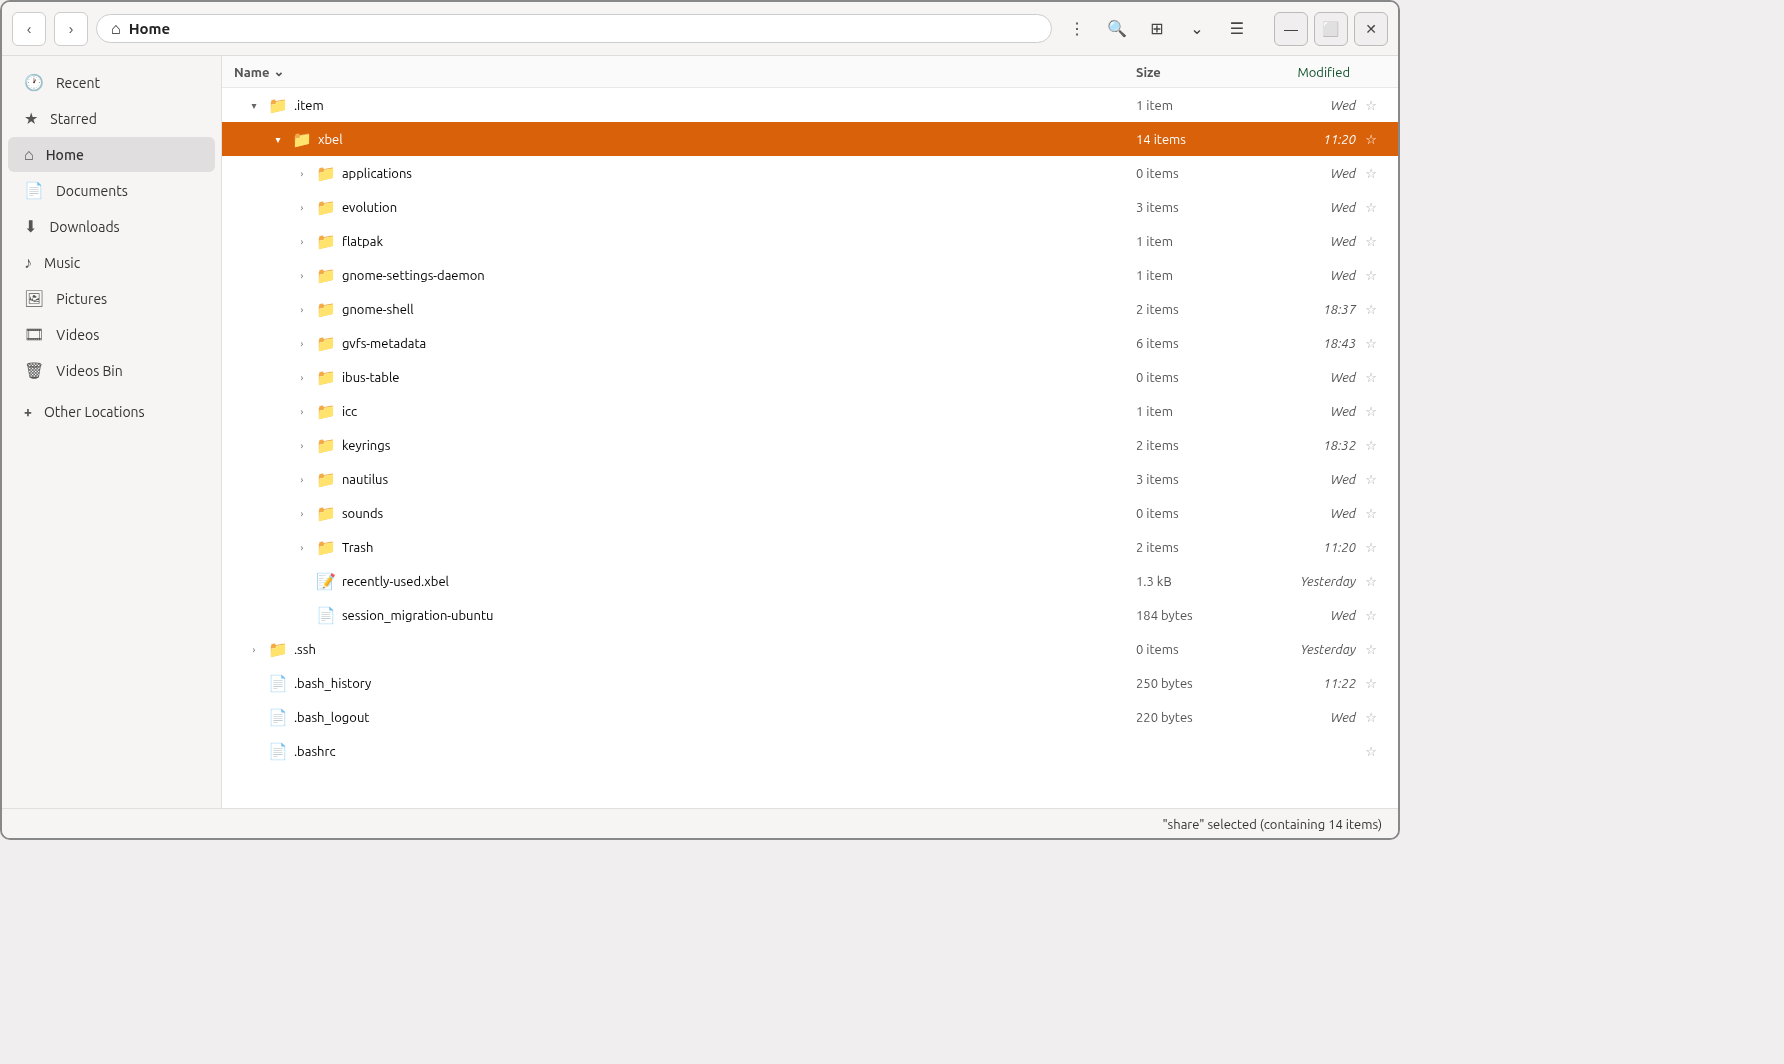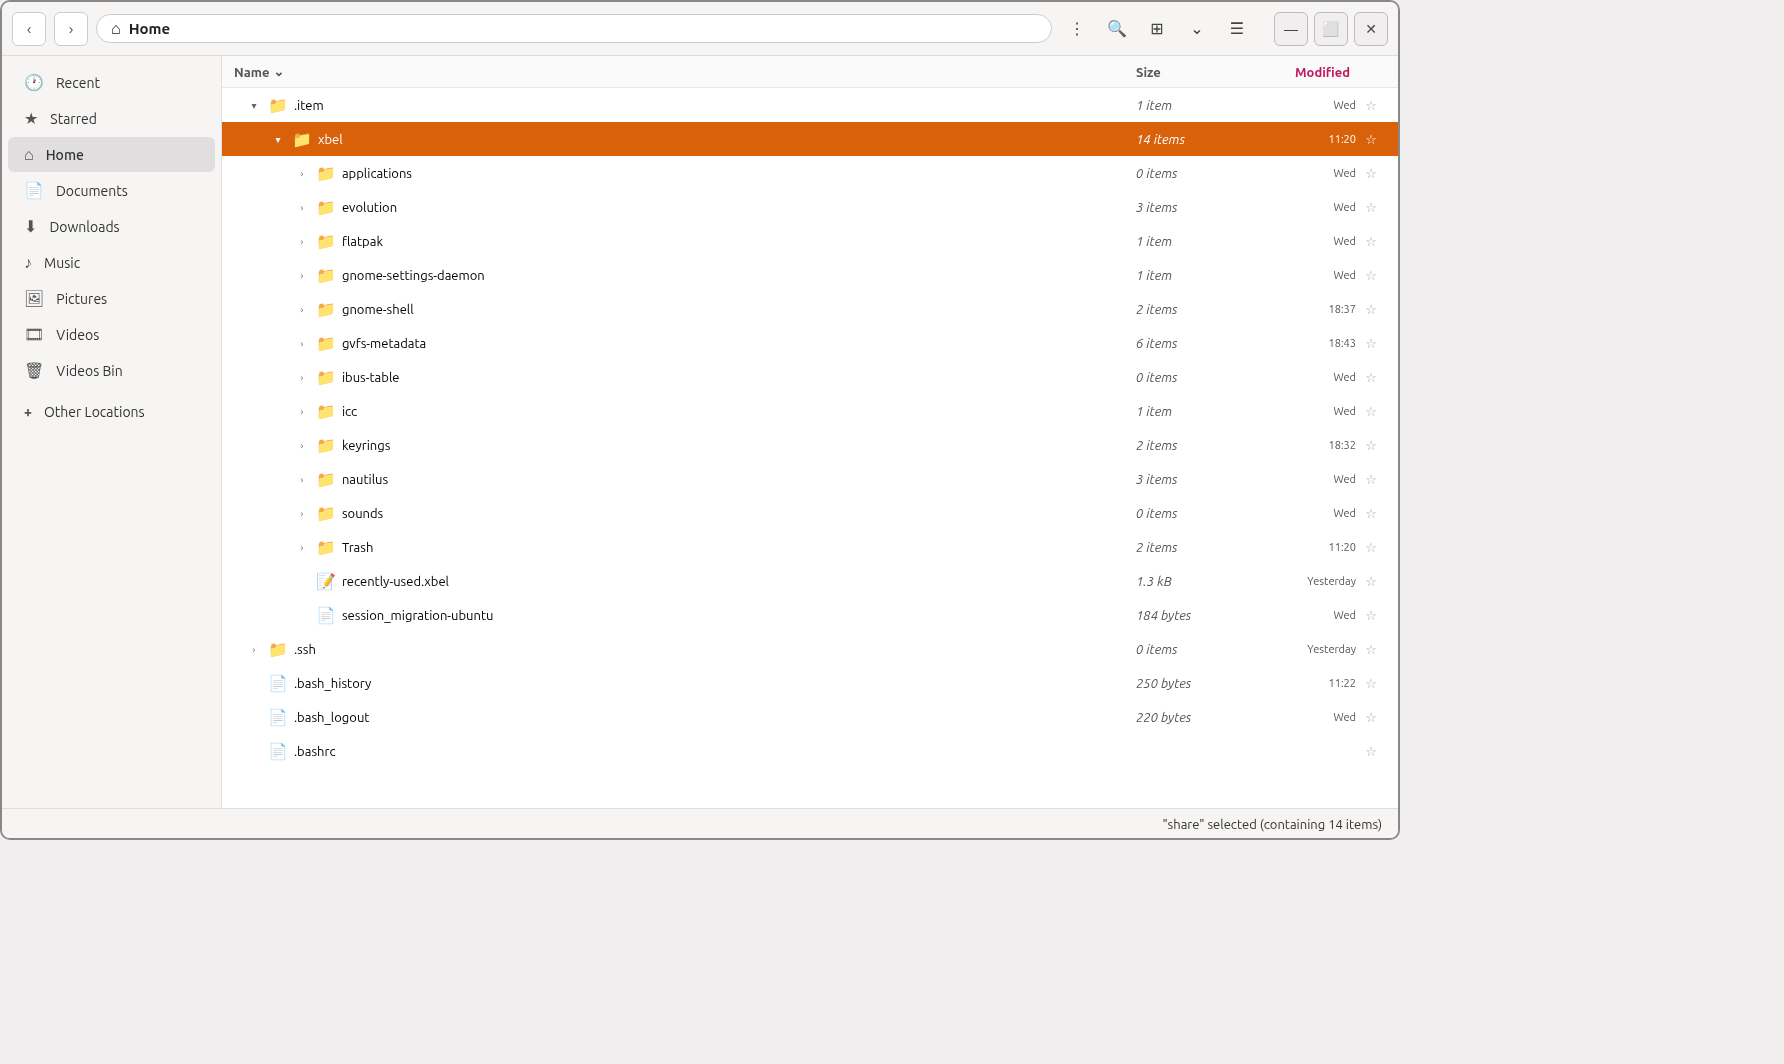--- a/index.html
+++ b/index.html
@@ -112,21 +112,21 @@
       background: #fafafa;
       position: sticky; top: 0;
       z-index: 10;
     }
     .col-name {
       flex: 1;
       display: flex; align-items: center; gap: 4px;
       font-size: 13px; font-weight: 600; color: #555;
     }
     .col-size { width: 120px; font-size: 13px; font-weight: 600; color: #555; }
-    .col-modified { width: 130px; font-size: 13px; font-weight: 700; color: #be185d; text-align: right; padding-right: 36px; }
+    .col-modified { width: 130px; font-size: 13px; font-weight: 400; color: #14532d; text-align: right; padding-right: 36px; }
     .file-row {
       display: flex;
       align-items: center;
       padding: 5px 12px;
       cursor: pointer;
       min-height: 34px;
     }
     .file-row.selected { background: #d9610a; color: white; }
     .file-row.selected .file-size,
     .file-row.selected .file-modified,
@@ -139,22 +139,22 @@
       font-size: 13px;
     }
     .expand-btn {
       width: 16px; height: 16px;
       display: flex; align-items: center; justify-content: center;
       font-size: 10px; color: #666; cursor: pointer;
       flex-shrink: 0;
     }
     .expand-btn.open { color: #fff; }
     .file-icon { font-size: 16px; flex-shrink: 0; }
-    .file-size { width: 120px; font-size: 13px; color: #555; font-style: italic; }
-    .file-modified { width: 100px; font-size: 11px; color: #555; text-align: right; }
+    .file-size { width: 120px; font-size: 13px; color: #555; }
+    .file-modified { width: 100px; font-size: 13px; color: #555; text-align: right; font-style: italic; }
     .file-star { width: 30px; font-size: 13px; color: #aaa; text-align: center; cursor: pointer; }
     .file-row.selected .file-icon { }
     
     .statusbar {
       background: #f6f5f4;
       border-top: 1px solid #e0dede;
       padding: 5px 16px;
       font-size: 13px;
       color: #333;
       display: flex;

